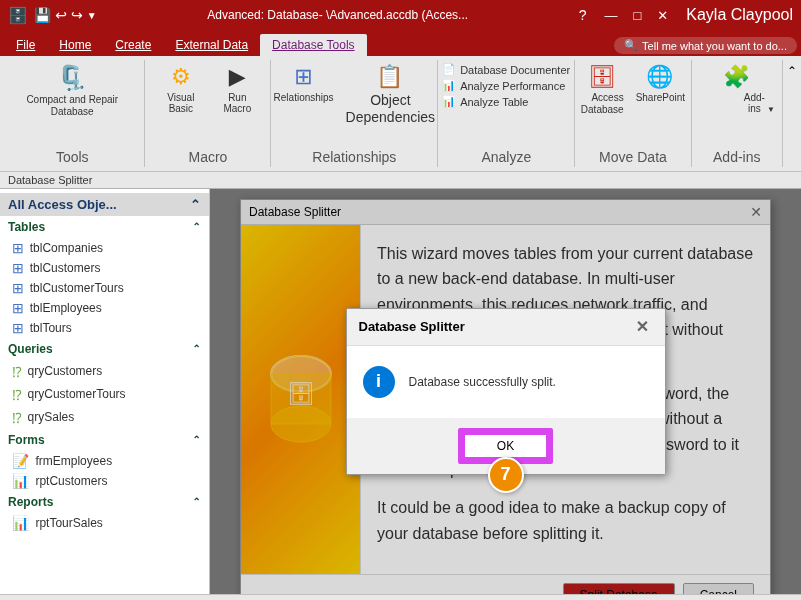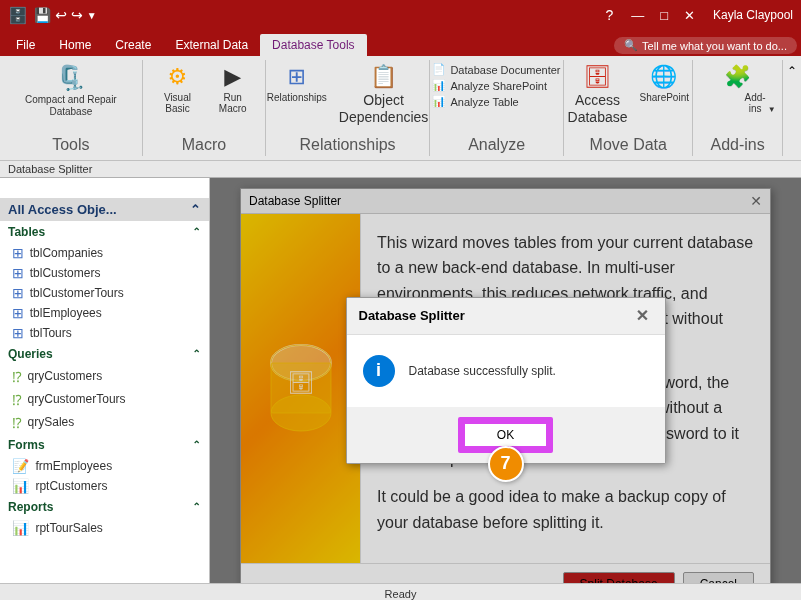--- a/index.html
+++ b/index.html
@@ -29,20 +29,21 @@
       display: flex;
       align-items: flex-end;
       padding: 0 4px;
       height: 26px;
     }
     .ribbon-tab {
       padding: 4px 12px;
       font-size: 12px;
       cursor: pointer;
       border-radius: 2px 2px 0 0;
+      text-decoration: underline;
     }
     .ribbon-tab.active {
       background: #e8e8e8;
       color: #701a75;
     }
     .ribbon-tab:not(.active) {
       color: white;
     }
     .tell-me {
       margin-left: auto;
@@ -74,23 +75,23 @@
       padding: 2px 8px;
       min-width: 60px;
     }
     .ribbon-group-items {
       display: flex;
       align-items: flex-start;
       gap: 4px;
       flex: 1;
     }
     .ribbon-group-label {
-      font-size: 16px;
+      font-size: 14px;
       color: #555;
-      margin-top: 8px;
+      margin-top: 21px;
       text-align: left;
     }
     .ribbon-btn {
       display: flex;
       flex-direction: column;
       align-items: center;
       cursor: pointer;
       padding: 2px 4px;
       border-radius: 2px;
       min-width: 44px;
@@ -127,21 +128,21 @@
       display: flex;
       height: calc(600px - 30px - 26px - 95px - 22px - 22px);
     }
 
     
     .nav-pane {
       width: 210px;
       background: white;
       border-right: 1px solid #c0c0c0;
       overflow-y: auto;
-      padding: 20px 0;
+      padding: 4px 0;
     }
     .nav-title {
       background: #d9d9d9;
       padding: 4px 8px;
       font-size: 13px;
       color: #1a3a6b;
       font-weight: bold;
       display: flex;
       justify-content: space-between;
       align-items: center;
@@ -348,28 +349,29 @@
 <div class="title-bar">
   <div class="title-bar-left">
     <span style="font-size:16px;">🗄️</span>
     <div class="quick-access">
       <span class="save-icon">💾</span>
       <span class="undo-btn">↩</span>
       <span class="redo-btn">↪</span>
       <span style="font-size:10px;">▼</span>
     </div>
   </div>
+  <div class="title-bar-center">Advanced: Database- \Advanced.accdb (Acces...</div>
   <div class="title-bar-right">
     <span style="margin-right:8px;font-size:14px;">?</span>
     <div class="win-controls">
       <span class="win-btn">—</span>
       <span class="win-btn">□</span>
       <span class="win-btn">✕</span>
     </div>
-    <span style="color:white;font-size:12px;margin-left:8px;">Kayla Claypool</span>
+    <span style="color:white;font-size:16px;margin-left:8px;">Kayla Claypool</span>
   </div>
 </div>
 
 <div class="ribbon-tabs">
   <div class="ribbon-tab">File</div>
   <div class="ribbon-tab">Home</div>
   <div class="ribbon-tab">Create</div>
   <div class="ribbon-tab">External Data</div>
   <div class="ribbon-tab active">Database Tools</div>
   <div class="tell-me">
@@ -422,35 +424,35 @@
   </div>
 
   <div class="ribbon-group" style="min-width:130px;">
     <div class="ribbon-group-items analyze-items">
       <div class="ribbon-btn-sm">
         <span>📄</span>
         <span>Database Documenter</span>
       </div>
       <div class="ribbon-btn-sm">
         <span>📊</span>
-        <span>Analyze SharePoint</span>
+        <span>Analyze Performance</span>
       </div>
       <div class="ribbon-btn-sm">
         <span>📊</span>
         <span>Analyze Table</span>
       </div>
     </div>
     <div class="ribbon-group-label">Analyze</div>
   </div>
 
   <div class="ribbon-group">
     <div class="ribbon-group-items">
       <div class="ribbon-btn">
         <span class="ribbon-icon" style="font-size:22px;color:#cc2211;">🗄</span>
-        <span style="font-size:14px;text-align:center;line-height:1.2;">Access<br>Database</span>
+        <span style="font-size:10px;text-align:right;line-height:1.2;">Access<br>Database</span>
       </div>
       <div class="ribbon-btn">
         <span class="ribbon-icon" style="font-size:22px;color:#0078d4;">🌐</span>
         <span style="font-size:10px;">SharePoint</span>
       </div>
     </div>
     <div class="ribbon-group-label">Move Data</div>
   </div>
 
   <div class="ribbon-group">

